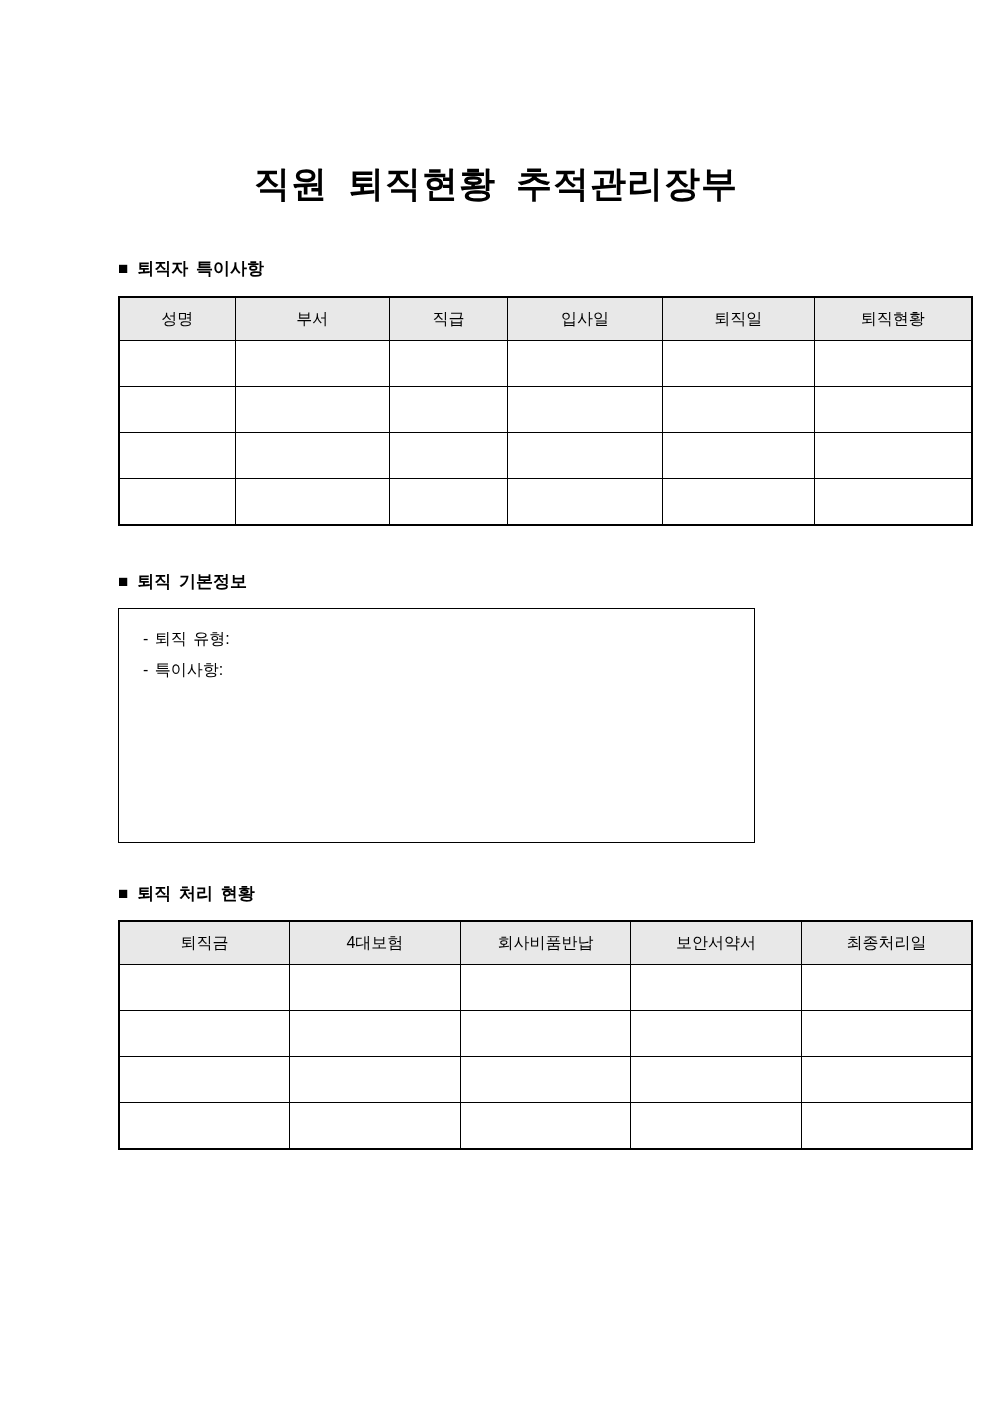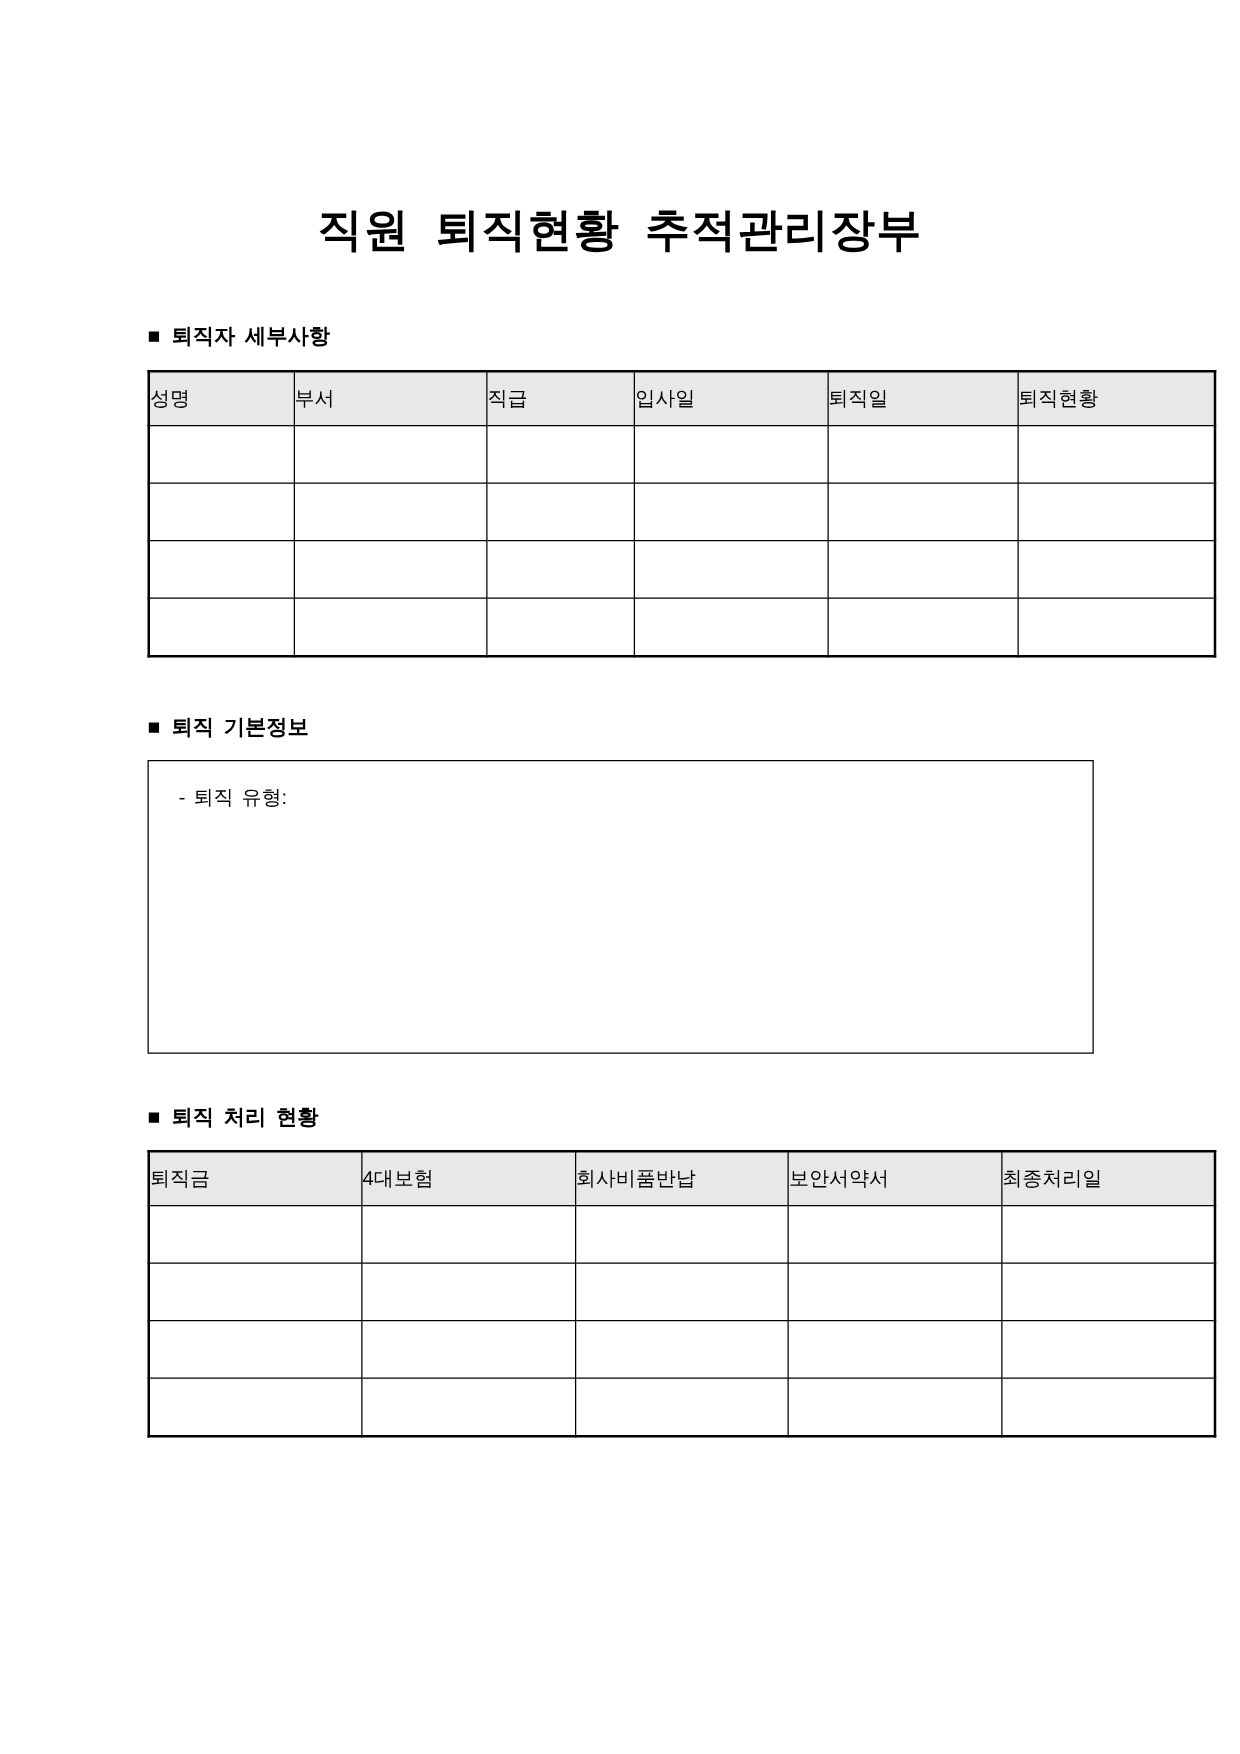--- a/index.html
+++ b/index.html
@@ -48,35 +48,35 @@
     border: 2px solid #000000;
   }
   #table-basic { top: 296px; }
   #table-processing { top: 920px; }
   table.doc-table th {
     background: #e8e8e8;
     border: 1px solid #000000;
     font-weight: normal;
     font-size: 16px;
     height: 42px;
-    text-align: left;
+    text-align: center;
     vertical-align: middle;
     padding: 0;
   }
   table.doc-table td {
     border: 1px solid #000000;
     height: 45px;
     padding: 0;
   }
 
   .detail-box {
     position: absolute;
     left: 118px;
     top: 608px;
-    width: 757px;
+    width: 637px;
     height: 235px;
     box-sizing: border-box;
     border: 1px solid #000000;
     padding: 14px 10px 0 24px;
   }
   .detail-line {
     margin: 0;
     font-size: 16px;
     line-height: 31px;
     word-spacing: 2px;
@@ -84,21 +84,21 @@
 </style>
 </head>
 <body>
 
 <div class="page">
 
   <h1 class="doc-title">직원 퇴직현황 추적관리장부</h1>
 
   <div class="sec-heading" id="heading-basic">
     <span class="marker">■</span>
-    <span>퇴직자 세부사항</span>
+    <span>퇴직자 특이사항</span>
   </div>
 
   <table class="doc-table" id="table-basic">
     <colgroup>
       <col style="width:103px">
         <col style="width:137px">
         <col style="width:105px">
       <col style="width:137px">
         <col style="width:135px">
         <col style="width:140px">
@@ -149,20 +149,21 @@
     </tbody>
   </table>
 
   <div class="sec-heading" id="heading-details">
     <span class="marker">■</span>
     <span>퇴직 기본정보</span>
   </div>
 
   <div class="detail-box">
     <p class="detail-line">- 퇴직 유형:</p>
+    <p class="detail-line">- 특이사항:</p>
   </div>
 
   <div class="sec-heading" id="heading-processing">
     <span class="marker">■</span>
     <span>퇴직 처리 현황</span>
   </div>
 
   <table class="doc-table" id="table-processing">
     <colgroup>
       <col style="width:20%">

